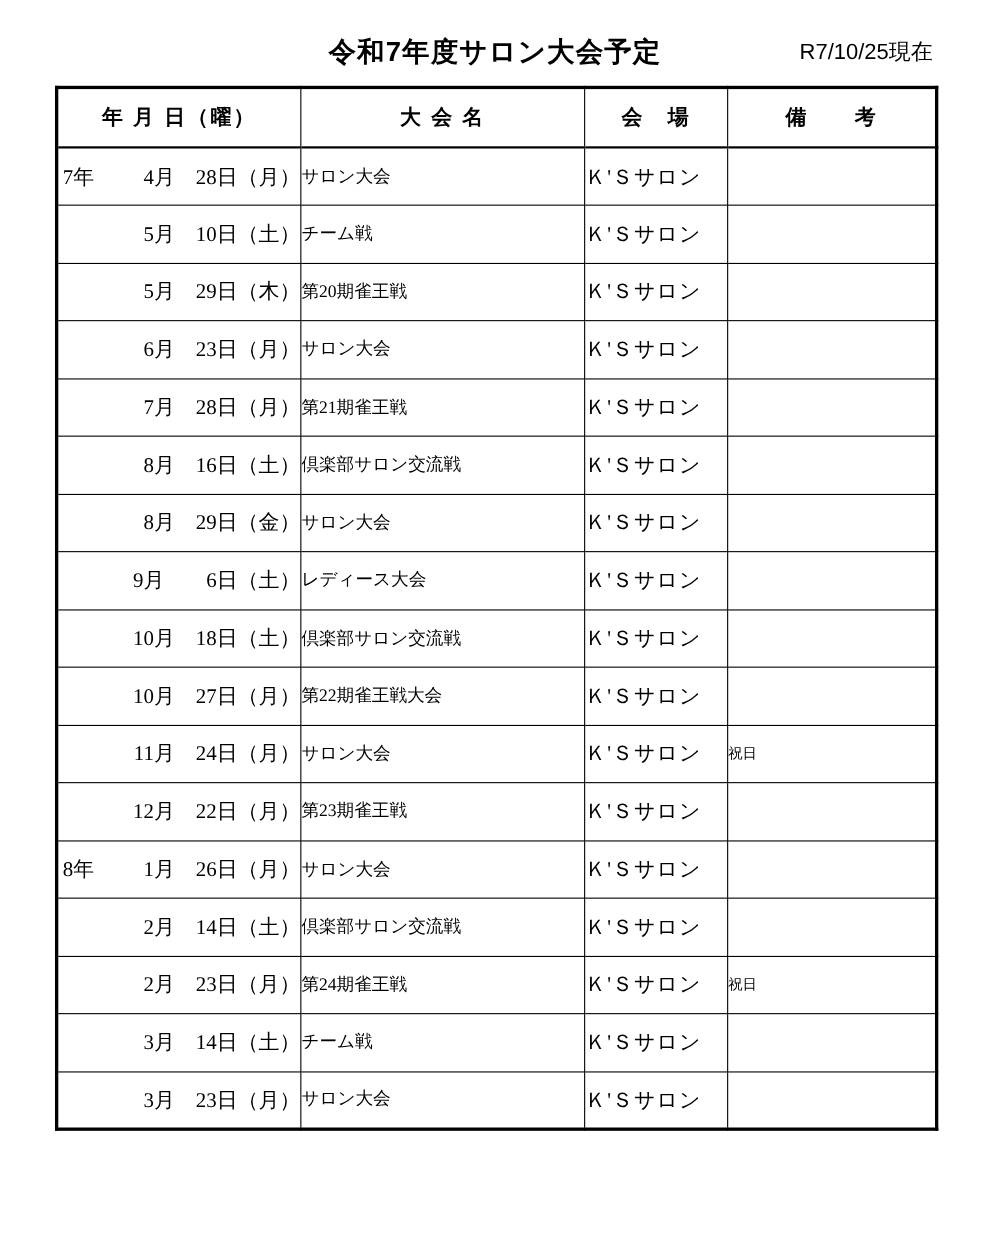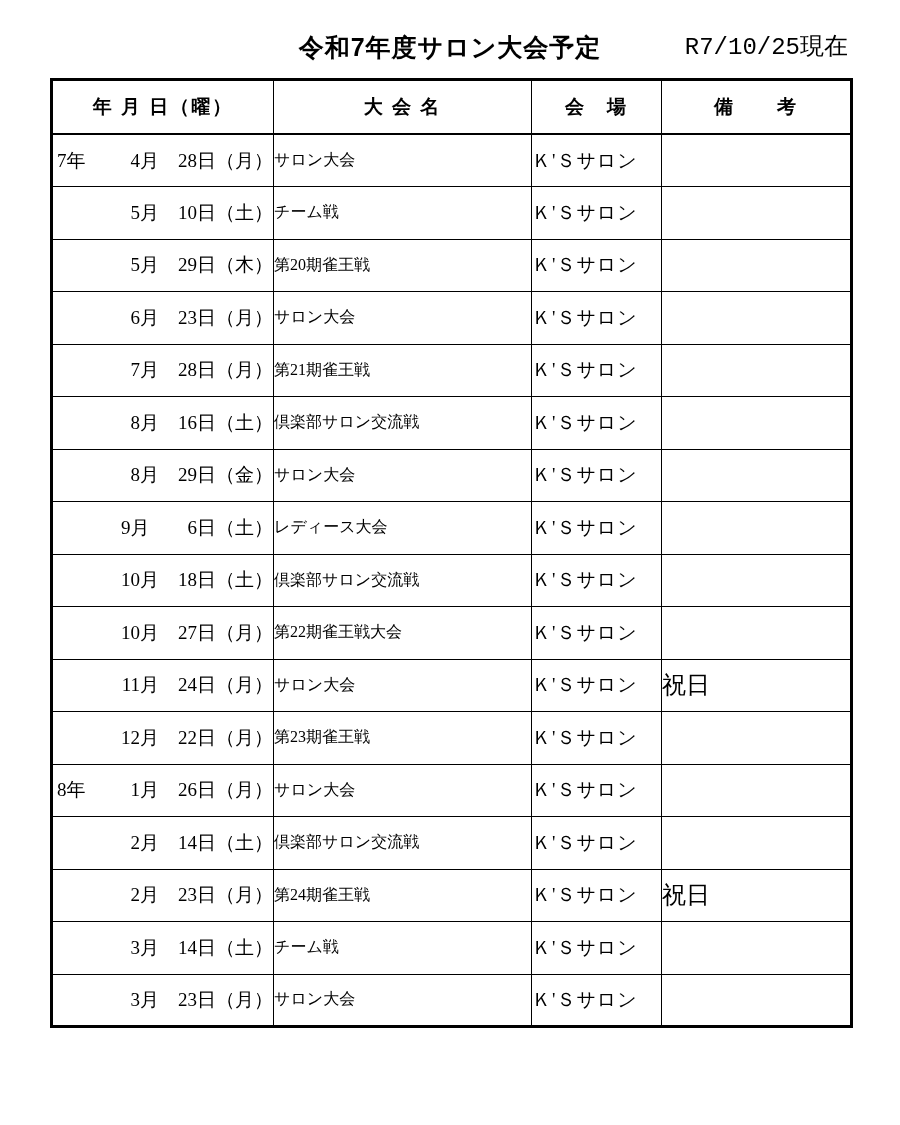--- a/index.html
+++ b/index.html
@@ -38,22 +38,22 @@
     font-weight: bold;
     font-size: 25px;
     letter-spacing: 1px;
     line-height: 34px;
     white-space: nowrap;
   }
   .doc-asof {
     position: absolute;
     right: 52px;
     top: 4px;
-    font-family: Liberation Mono, monospace;
-    font-size: 24px;
+    font-family: Liberation Sans, sans-serif;
+    font-size: 20px;
     line-height: 28px;
     white-space: nowrap;
   }
   table.schedule {
     position: absolute;
     left: 50px;
     top: 78px;
     width: 800px;
     border-collapse: collapse;
     table-layout: fixed;
@@ -98,21 +98,21 @@
     padding-left: 8px;
     white-space: nowrap;
   }
   .cell-venue {
     font-size: 19px;
     text-align: left;
     white-space: nowrap;
     letter-spacing: 1px;
   }
   .cell-note {
-    font-size: 24px;
+    font-size: 13px;
     text-align: left;
     padding-left: 8px;
     white-space: nowrap;
   }
 </style>
 </head>
 <body>
 
 <div class="page">
 

